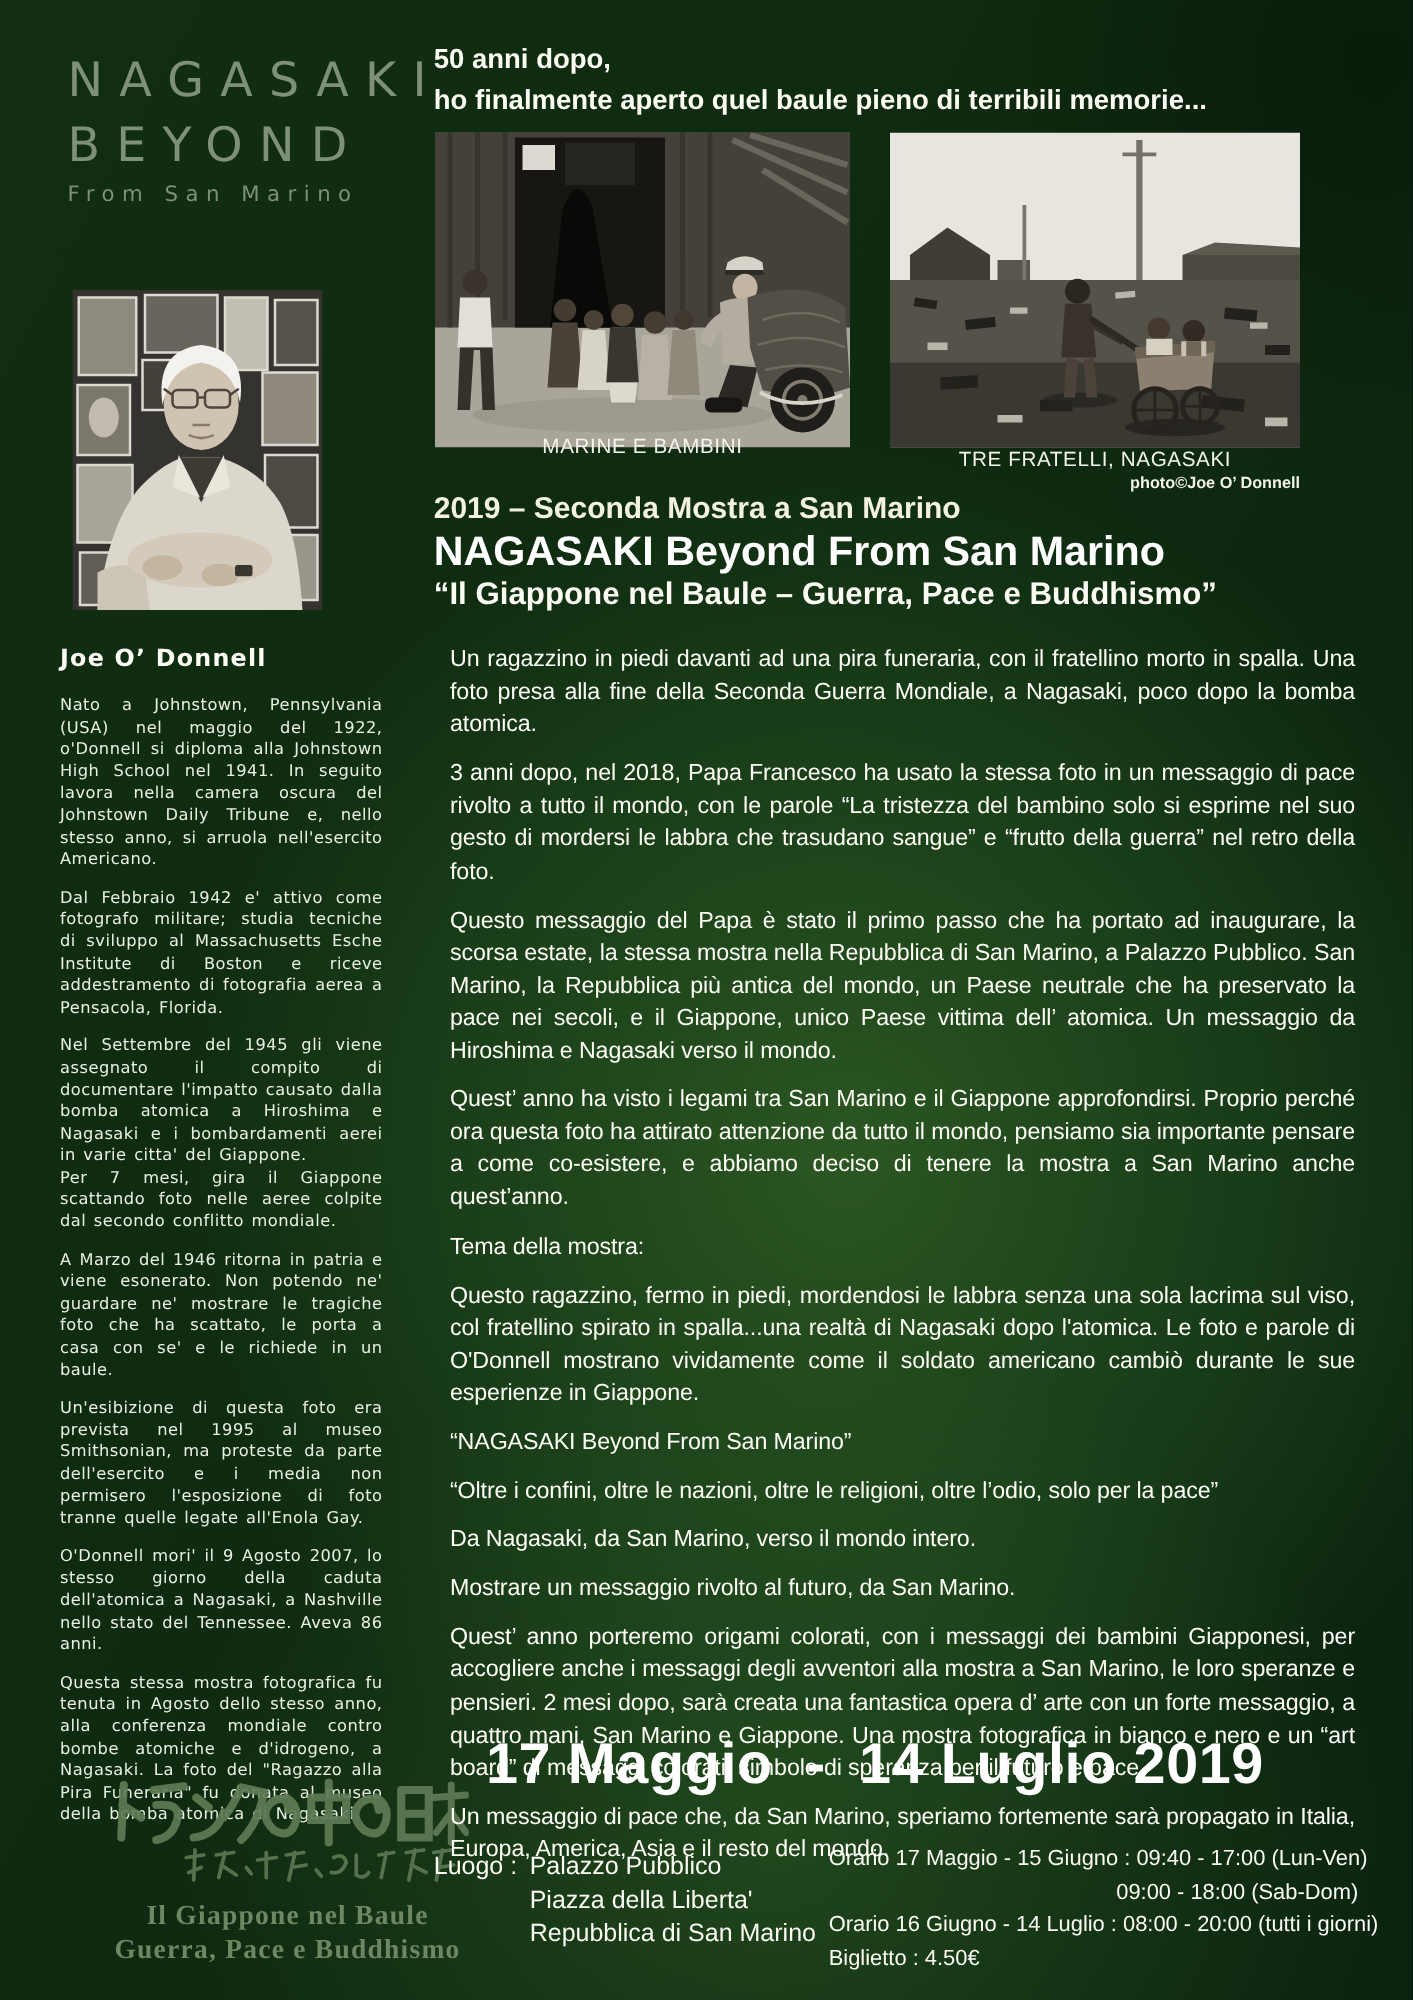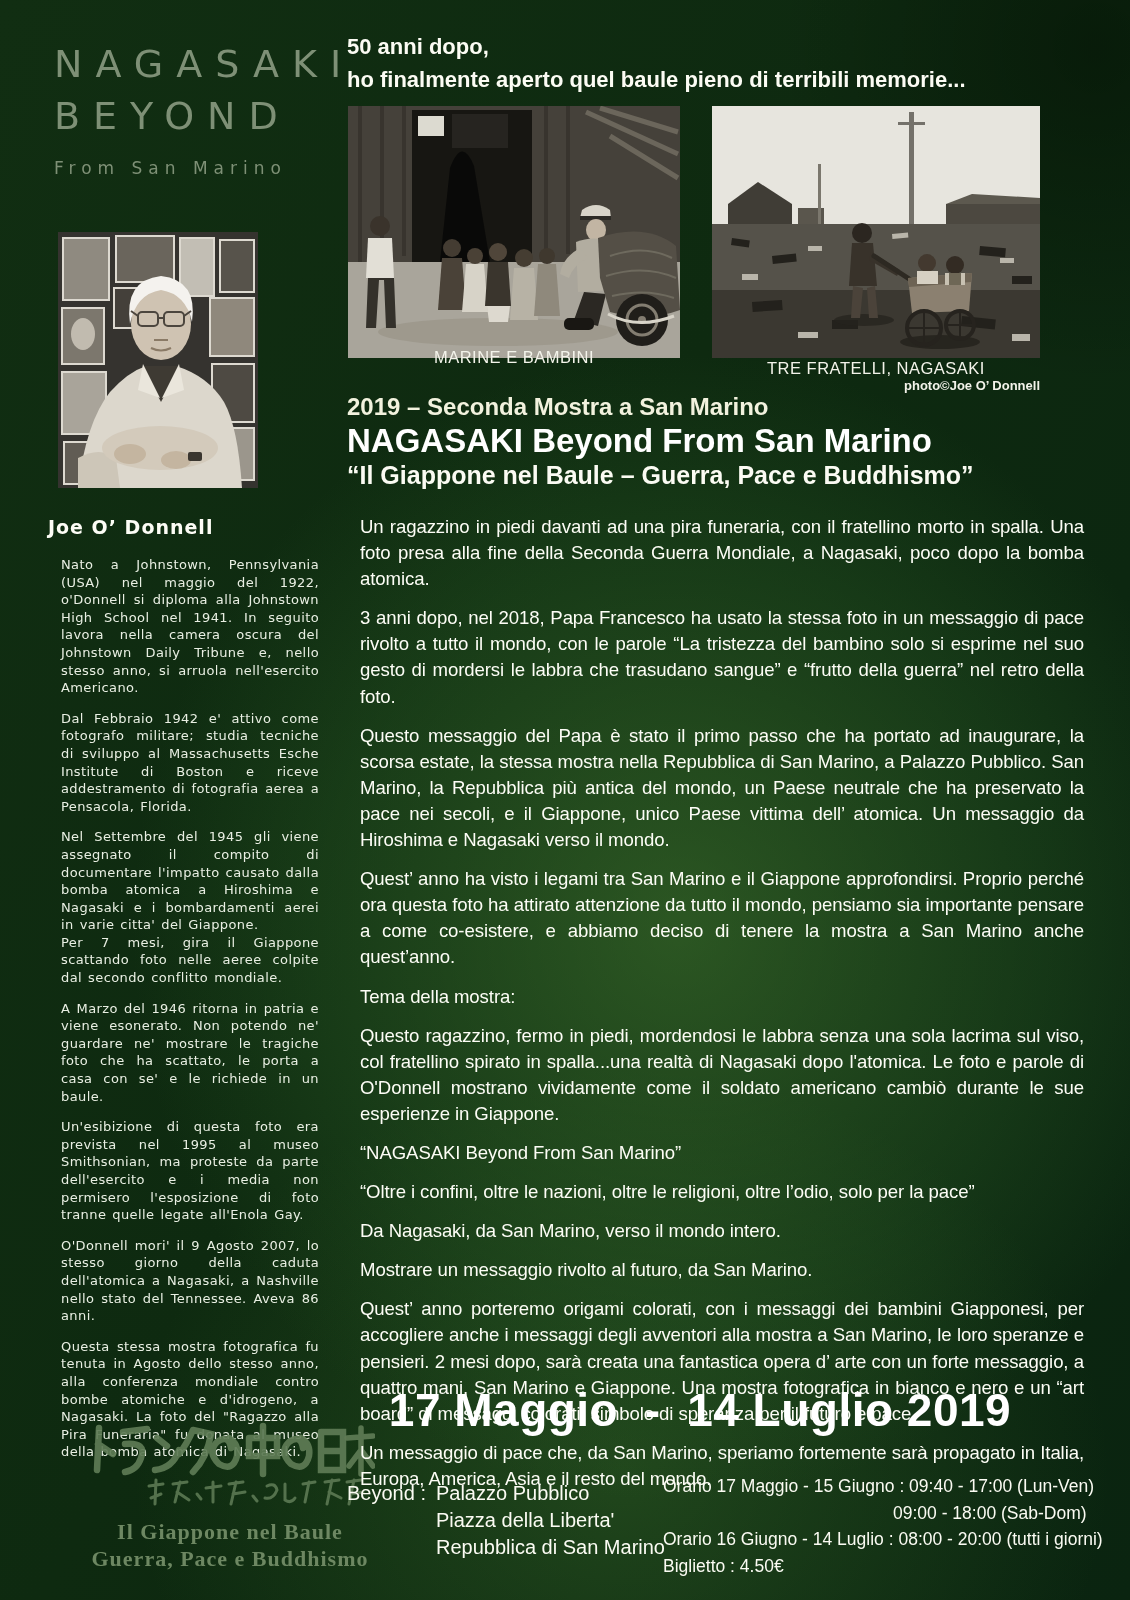--- a/index.html
+++ b/index.html
@@ -9,27 +9,27 @@
     background:
       radial-gradient(62% 46% at 60% 58%, rgba(86,150,60,0.42) 0%, rgba(52,108,44,0.25) 52%, rgba(0,0,0,0) 78%),
       radial-gradient(60% 35% at 55% 92%, rgba(74,134,52,0.33) 0%, rgba(0,0,0,0) 72%),
       radial-gradient(40% 30% at 97% 3%, rgba(0,8,0,0.4) 0%, rgba(0,0,0,0) 70%),
       linear-gradient(118deg,#112e12 0%,#0e2a10 45%,#0a2410 100%);
   }
   
   .logo{position:absolute;left:54px;top:38px;}
   .logo-line{font-family:"DejaVu Sans",sans-serif;font-size:38px;letter-spacing:13px;
     color:#7e9076;line-height:52px;font-weight:500;}
-  .logo-sub{margin-top:16px;font-family:"DejaVu Sans",sans-serif;font-size:17px;
+  .logo-sub{margin-top:4px;font-family:"DejaVu Sans",sans-serif;font-size:17px;
     letter-spacing:6px;color:#7e9076;}
   .portrait{position:absolute;left:58px;top:232px;width:200px;height:256px;margin:0;}
   .portrait svg{display:block;width:100%;height:100%;}
   .joe{position:absolute;left:48px;top:516px;font-family:"DejaVu Sans",sans-serif;
     font-size:19px;font-weight:bold;letter-spacing:1px;color:#fdfdf6;margin:0;}
-  .bio{position:absolute;left:48px;top:556px;width:258px;margin-left:13px;}
+  .bio{position:absolute;left:48px;top:556px;width:258px;}
   .bio p{margin:0 0 13px;font-family:"DejaVu Sans",sans-serif;font-size:13px;
     line-height:17.6px;letter-spacing:0.4px;word-spacing:1.5px;text-align:justify;
     white-space:pre-line;color:#e9efe3;}
   .jp-logo{position:absolute;left:40px;top:1420px;width:292px;text-align:center;margin-left:44px;}
   .jp-callig{display:block;margin:0 auto;}
   .jp-it{font-family:"Liberation Serif",serif;font-weight:bold;font-size:22px;
     line-height:27px;color:#6d8762;letter-spacing:1px;}
   
   .intro{position:absolute;left:347px;top:30px;width:760px;font-size:22px;
     font-weight:bold;line-height:33px;color:#fcfcf4;}
@@ -307,21 +307,21 @@
     <p>“Oltre i confini, oltre le nazioni, oltre le religioni, oltre l’odio, solo per la pace”</p>
     <p>Da Nagasaki, da San Marino, verso il mondo intero.</p>
     <p>Mostrare un messaggio rivolto al futuro, da San Marino.</p>
     <p>Quest’ anno porteremo origami colorati, con i messaggi dei bambini Giapponesi, per accogliere anche i messaggi degli avventori alla mostra a San Marino, le loro speranze e pensieri. 2 mesi dopo, sarà creata una fantastica opera d’ arte con un forte messaggio, a quattro mani, San Marino e Giappone. Una mostra fotografica in bianco e nero e un “art board” di messaggi colorati, simbolo di speranza per il futuro e pace.</p>
     <p>Un messaggio di pace che, da San Marino, speriamo fortemente sarà propagato in Italia, Europa, America, Asia e il resto del mondo.</p>
   </div>
 
   <div class="dates">17 Maggio  -  14 Luglio 2019</div>
 
   <div class="venue">
-    <div class="venue-label">Beyond :</div>
+    <div class="venue-label">Luogo :</div>
     <div class="venue-lines">
       <div>Palazzo Pubblico</div>
       <div>Piazza della Liberta'</div>
       <div>Repubblica di San Marino</div>
     </div>
   </div>
 
   <div class="hours">
     <div>Orario 17 Maggio - 15 Giugno : 09:40 - 17:00 (Lun-Ven)</div>
     <div class="indent">09:00 - 18:00 (Sab-Dom)</div>

